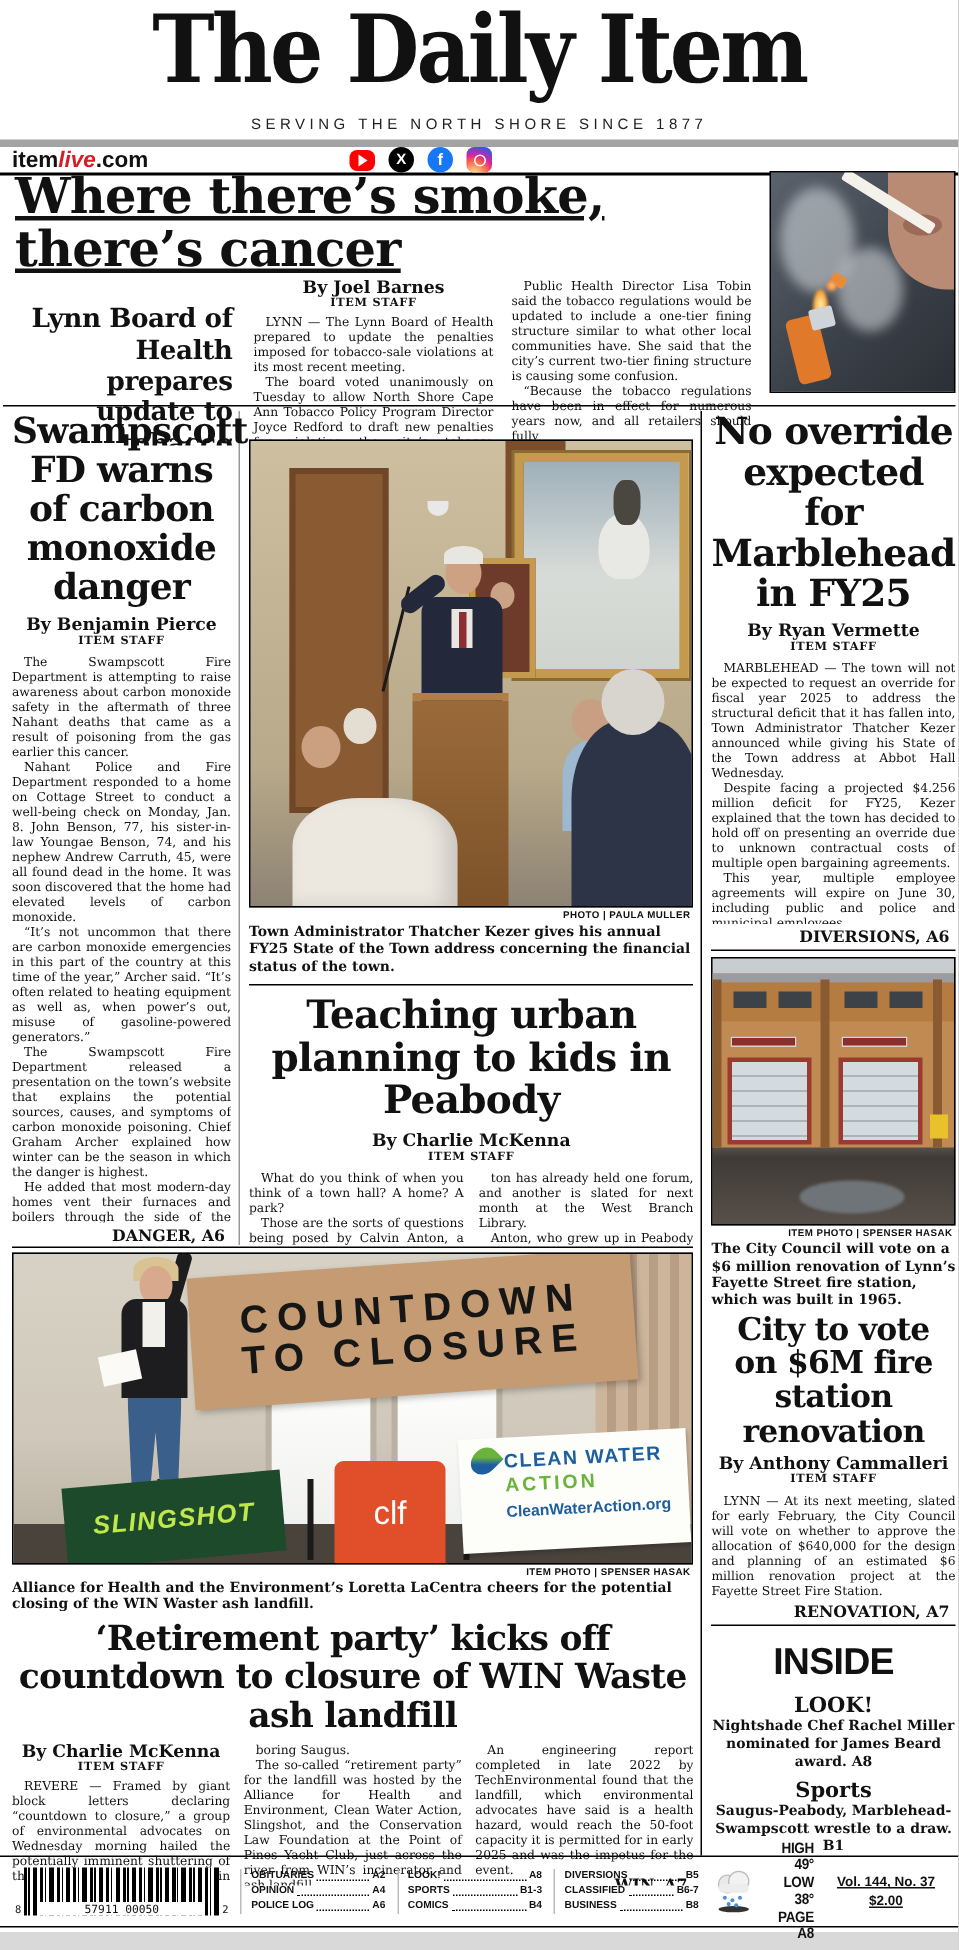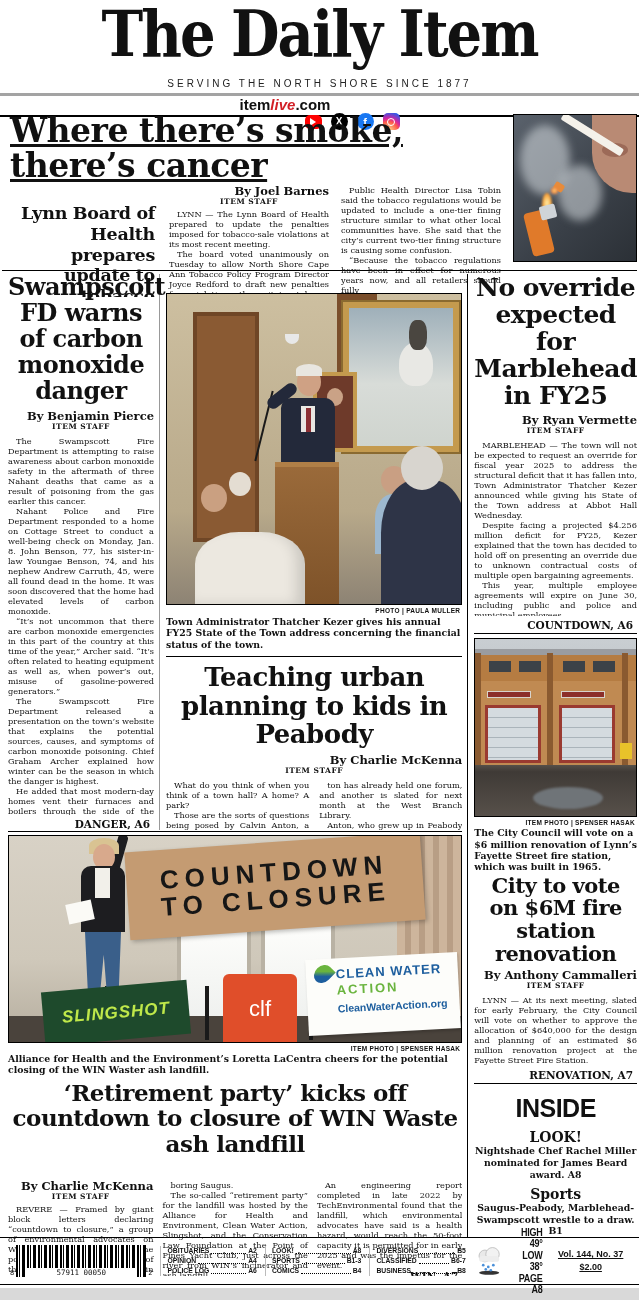--- a/index.html
+++ b/index.html
@@ -7,22 +7,22 @@
   .page { width:639px; height:1300px; margin:0 auto; background:#fff; color:#111;
           overflow:hidden; position:relative; }
 
   
   .masthead { height:112px; padding-top:2px; }
   .mast-title { text-align:center; font-family:"DejaVu Serif", serif; font-weight:bold;
     font-size:56px; line-height:1.0; letter-spacing:-2px; transform:scaleY(1.12);
     transform-origin:top; height:68px; }
   .tagline { text-align:center; font-family:"Liberation Sans", sans-serif; font-size:10px;
     letter-spacing:3px; color:#222; margin-top:8px; }
-  .datebar { border-top:3px solid #a3a3a3; border-bottom:2px solid #000; margin-top:4px;
-    height:24px; display:flex; align-items:center; padding:0 8px;flex-direction:column; }
+  .datebar { border-top:5px solid #a3a3a3; border-bottom:2px solid #000; margin-top:4px;
+    height:24px; display:flex; align-items:center; padding:0 8px; }
   .sitelogo { font-family:"Liberation Sans", sans-serif; font-weight:bold; font-size:15px; width:160px; }
   .sitelogo .live { color:#d21f26; font-style:italic; }
   .dateline { flex:1; text-align:center; font-family:"Liberation Sans", sans-serif;
     font-weight:bold; font-size:10.5px; letter-spacing:0.5px; }
   .socials { width:160px; display:flex; justify-content:flex-end; gap:9px; align-items:center; }
   .soc { width:17px; height:17px; border-radius:50%; display:flex; align-items:center;
     justify-content:center; font-family:"Liberation Sans", sans-serif; font-weight:bold;
     color:#fff; font-size:11px; }
   .yt { background:#f00; border-radius:5px; height:14px; }
   .yt-tri { width:0; height:0; border-left:6px solid #fff; border-top:4px solid transparent;
@@ -35,21 +35,21 @@
 
   
   .lead { height:158px; display:flex; padding:2px 2px 0 8px; }
   .lead-left { width:500px; }
   .lead-hl { font-size:33px; font-weight:bold; letter-spacing:-0.5px; line-height:1.05;
     text-align:left; padding-left:2px;text-decoration:underline; }
   .lead-cols { display:flex; margin-top:2px; height:112px; overflow:hidden; }
   .lead-sub { width:155px; font-size:17.5px; font-weight:bold; line-height:1.18;
     text-align:right; padding:18px 8px 0 0; letter-spacing:-0.3px; }
   .lead-col { width:172px; padding:0 6px; }
-  .byline { text-align:right; font-weight:bold; font-size:11.5px; line-height:1.05; }
+  .byline { text-align:center; font-weight:bold; font-size:11.5px; line-height:1.05; }
   .byorg { text-align:center; font-weight:bold; font-size:7.5px; letter-spacing:0.5px; margin-bottom:3px; }
   .body-txt p { font-size:8.2px; line-height:1.22; text-align:justify; text-indent:8px; }
   .jump { font-weight:bold; font-size:10.5px; text-align:right; padding-right:4px; margin-top:3px; }
   .full-rule { border-top:1px solid #000; margin:0 2px; }
 
   
   .pframe { border:1px solid #000; position:relative; overflow:hidden; background:#777; }
   .credit { font-family:"Liberation Sans", sans-serif; font-weight:bold; font-size:6.5px;
     text-align:right; letter-spacing:0.3px; padding:2px 2px 1px 0; }
   .caption { font-size:9.3px; font-weight:bold; line-height:1.22; text-align:left; }
@@ -70,21 +70,21 @@
   .center-col .caption { margin:1px 0 4px; }
   .mid-rule { border-top:1px solid #000; margin:2px 0 4px; }
   .planning { flex:1; display:flex; flex-direction:column; overflow:hidden; }
   .planning .col-hl { font-size:26px; line-height:1.1; margin:2px 0 5px; }
   .two-cols { display:flex; gap:10px; flex:1; overflow:hidden; margin-top:2px; }
   .two-cols > div { flex:1; }
 
   .bot-rule { border-top:1px solid #000; margin:1px 0 3px; }
   .win-photo { height:208px; }
   .win-story-hl { font-weight:bold; font-size:23px; line-height:1.12; text-align:center;
-    letter-spacing:-0.5px; margin:4px 0 23px; }
+    letter-spacing:-0.5px; margin:4px 0 4px; }
   .three-cols { display:flex; gap:9px; height:96px; overflow:hidden; }
   .three-cols > div { flex:1; display:flex; flex-direction:column; }
 
   .marble { height:384px; display:flex; flex-direction:column; overflow:hidden; }
   .marble .col-hl { font-size:25px; margin-bottom:5px; }
   .marble .body-txt { flex:1; overflow:hidden; margin-top:2px; }
   .fire-photo { height:192px; }
   .fire-story { height:222px; display:flex; flex-direction:column; overflow:hidden; margin-top:2px; }
   .fire-story .col-hl { font-size:21px; margin-bottom:4px; }
   .fire-story .body-txt { flex:1; overflow:hidden; margin-top:2px; }
@@ -435,21 +435,21 @@
       <article class="marble">
         <h3 class="col-hl">No override expected for Marblehead in FY25</h3>
         <div class="byline">By Ryan Vermette</div>
         <div class="byorg">ITEM STAFF</div>
         <div class="body-txt">
           <p>MARBLEHEAD — The town will not be expected to request an override for fiscal year 2025 to address the structural deficit that it has fallen into, Town Administrator Thatcher Kezer announced while giving his State of the Town address at Abbot Hall Wednesday.</p>
           <p>Despite facing a projected $4.256 million deficit for FY25, Kezer explained that the town has decided to hold off on presenting an override due to unknown contractual costs of multiple open bargaining agreements.</p>
           <p>This year, multiple employee agreements will expire on June 30, including public and police and municipal employees.</p>
 
         </div>
-        <div class="jump">COUNTDOWN, A6</div>
+        <div class="jump">DIVERSIONS, A6</div>
       </article>
       <div class="mid-rule"></div>
 
       <div class="pframe fire-photo">
         <div class="art fire-sky"></div>
         <div class="art fire-bldg"></div>
         <div class="art fire-band"></div>
         <div class="art fire-win" style="left:14px;"></div>
         <div class="art fire-win" style="left:44px;"></div>
         <div class="art fire-win" style="left:88px;"></div>

